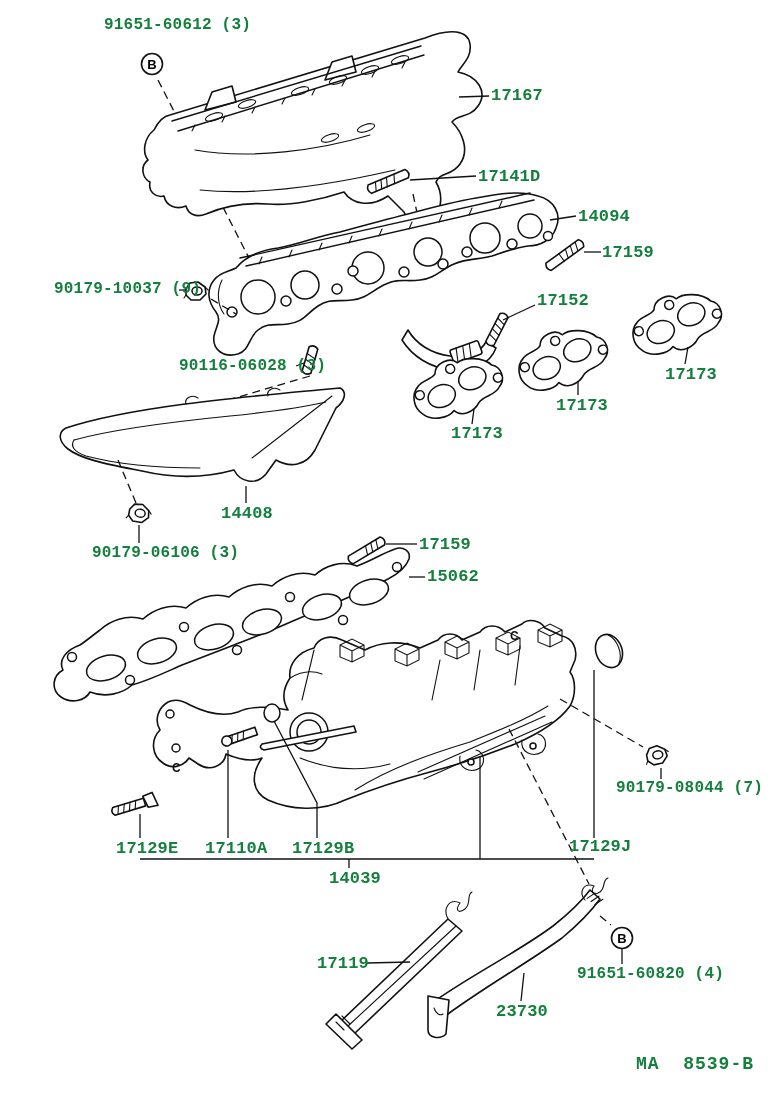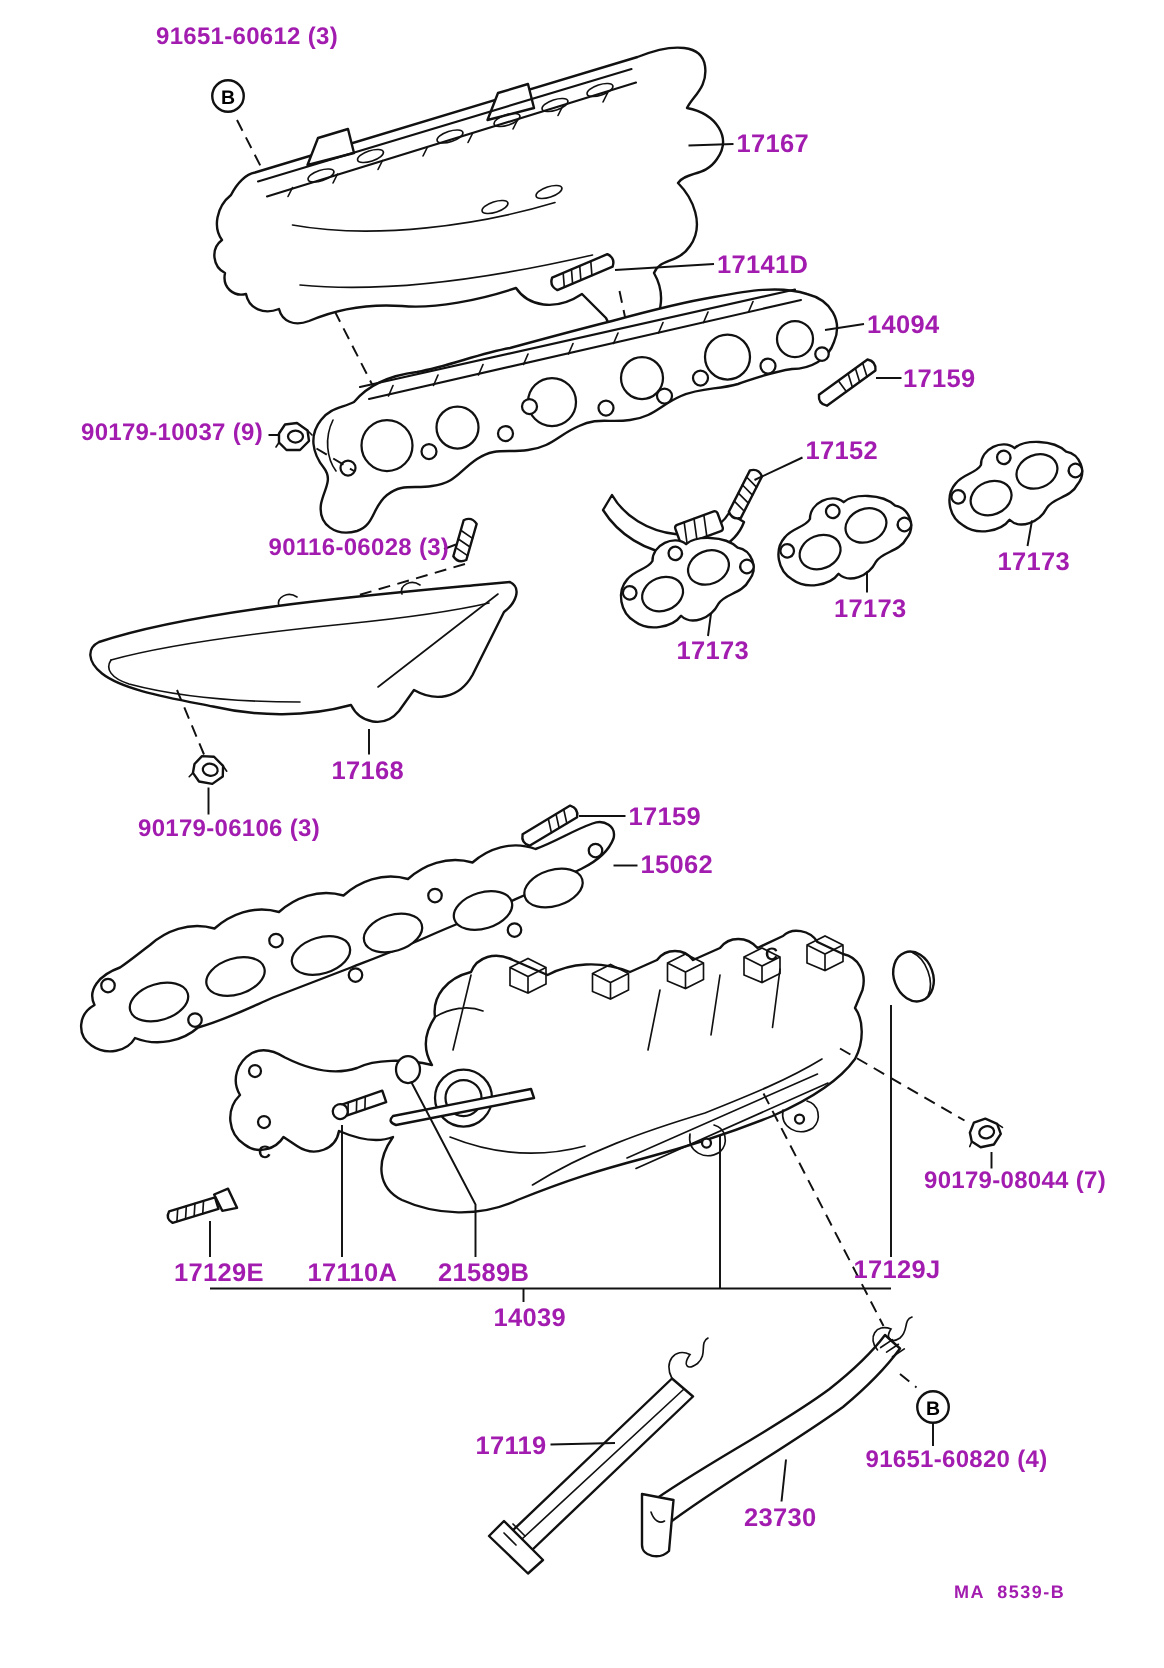--- a/index.html
+++ b/index.html
@@ -2,25 +2,25 @@
 <html><head>
 <meta charset="utf-8">
 <style>
   html,body{margin:0;padding:0;background:#ffffff;}
   .stage{
     position:relative;width:776px;height:1112px;background:#ffffff;
     font-family:"Liberation Sans",sans-serif;overflow:hidden;
   }
   .stage svg{position:absolute;left:0;top:0;}
   .lbl{
-    position:absolute;color:#a21caf;font-weight:bold;font-size:17px;
-    letter-spacing:0.2px;line-height:1;white-space:pre;
+    position:absolute;color:#15803d;font-weight:bold;font-size:17px;
+    letter-spacing:0.2px;line-height:1;white-space:pre;font-family:Liberation Mono, monospace;
   }
   .lbl.code{font-size:16px;}
-  .plate{font-size:12px;letter-spacing:1px;}
+  .plate{font-size:18px;letter-spacing:1px;}
   
   .part{fill:#ffffff;stroke:#111;stroke-width:1.6;stroke-linejoin:round;stroke-linecap:round;}
   .ln{fill:none;stroke:#111;stroke-width:1.4;stroke-linecap:round;}
   .thin{fill:none;stroke:#111;stroke-width:1.1;stroke-linecap:round;}
   .lead{fill:none;stroke:#111;stroke-width:1.3;}
   .dash{fill:none;stroke:#111;stroke-width:1.3;stroke-dasharray:8 5;}
   .hole{fill:#ffffff;stroke:#111;stroke-width:1.5;}
   .bsym-text{font:bold 13px "Liberation Sans",sans-serif;text-anchor:middle;fill:#000;}
   .cmark{font:bold 12px "Liberation Sans",sans-serif;fill:#111;}
 </style>
@@ -294,28 +294,28 @@
 <div class="lbl" style="left:491px;top:87px">17167</div>
 <div class="lbl" style="left:478px;top:168px">17141D</div>
 <div class="lbl" style="left:578px;top:208px">14094</div>
 <div class="lbl" style="left:602px;top:244px">17159</div>
 <div class="lbl code" style="left:54px;top:281px">90179-10037 (9)</div>
 <div class="lbl" style="left:537px;top:292px">17152</div>
 <div class="lbl" style="left:665px;top:366px">17173</div>
 <div class="lbl" style="left:556px;top:397px">17173</div>
 <div class="lbl code" style="left:179px;top:358px">90116-06028 (3)</div>
 <div class="lbl" style="left:451px;top:425px">17173</div>
-<div class="lbl" style="left:221px;top:505px">17168</div>
+<div class="lbl" style="left:221px;top:505px">14408</div>
 <div class="lbl code" style="left:92px;top:545px">90179-06106 (3)</div>
 <div class="lbl" style="left:419px;top:536px">17159</div>
 <div class="lbl" style="left:427px;top:568px">15062</div>
 <div class="lbl code" style="left:616px;top:780px">90179-08044 (7)</div>
 <div class="lbl" style="left:116px;top:840px">17129E</div>
 <div class="lbl" style="left:205px;top:840px">17110A</div>
-<div class="lbl" style="left:292px;top:840px">21589B</div>
+<div class="lbl" style="left:292px;top:840px">17129B</div>
 <div class="lbl" style="left:569px;top:838px">17129J</div>
 <div class="lbl" style="left:329px;top:870px">14039</div>
 <div class="lbl" style="left:317px;top:955px">17119</div>
 <div class="lbl" style="left:496px;top:1003px">23730</div>
 <div class="lbl code" style="left:577px;top:966px">91651-60820 (4)</div>
 <div class="lbl plate" style="left:636px;top:1055px">MA  8539-B</div>
 
 </div>
 
 </body></html>

